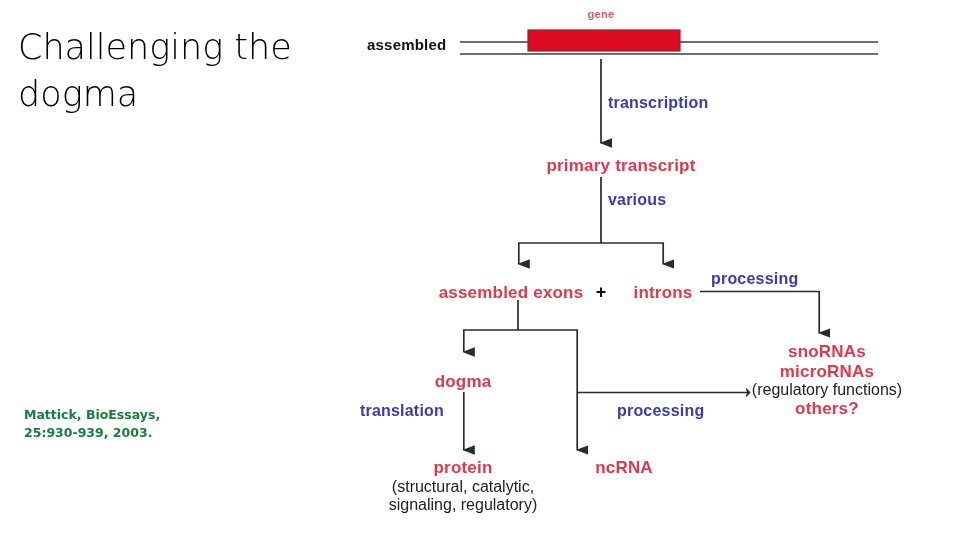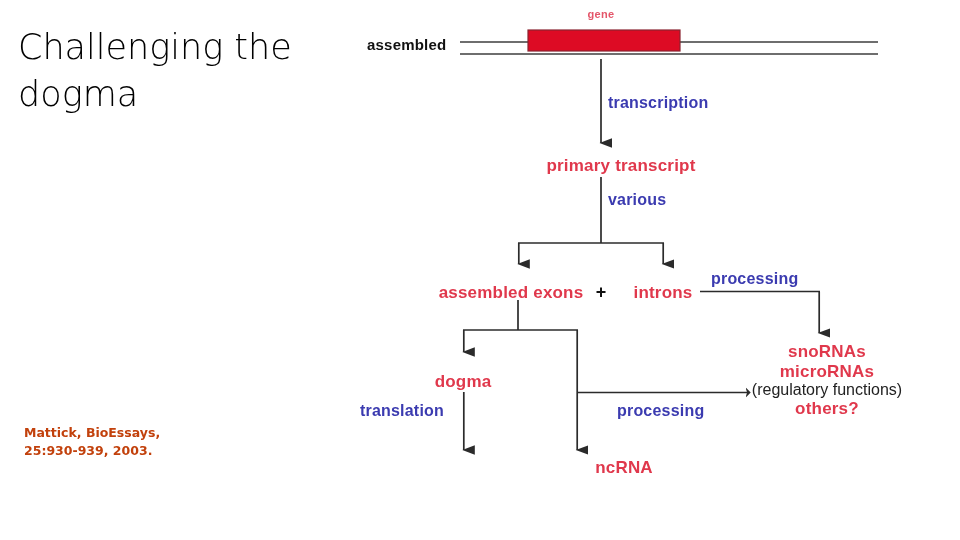--- a/index.html
+++ b/index.html
@@ -24,27 +24,27 @@
     font-family: "DejaVu Sans", sans-serif;
     font-weight: 300;
     font-size: 35px;
     line-height: 1.35;
     color: #000000;
     letter-spacing: 0px;
   }
   #citation {
     position: absolute;
     left: 24px;
-    top: 424px;
+    top: 406px;
     width: 210px;
     font-family: "DejaVu Sans", sans-serif;
     font-size: 12.5px;
     font-weight: bold;
     line-height: 1.45;
-    color: #c2410c;
+    color: #15803d;
   }
   #citation .cit-line2 { font-weight: bold; }
 
   
   #diagram {
     position: absolute;
     left: 0px;
     top: 0px;
     width: 960px;
     height: 540px;
@@ -175,20 +175,25 @@
   <div class="dlabel red-bold center" style="left:663px; top:283px;">introns</div>
 
   <div class="dlabel blue-bold" style="left:711px; top:270px;">processing</div>
 
   <div class="dlabel red-bold center" style="left:463px; top:372px;">dogma</div>
 
   <div class="dlabel blue-bold" style="left:360px; top:402px;">translation</div>
 
   <div class="dlabel blue-bold" style="left:617px; top:402px;">processing</div>
 
+  <div class="dlabel stack center" style="left:463px; top:458px;">
+    <div class="red-bold">protein</div>
+    <div class="black-plain">(structural, catalytic,</div>
+    <div class="black-plain">signaling, regulatory)</div>
+  </div>
 
   <div class="dlabel stack center" style="left:624px; top:458px;">
     <div class="red-bold">ncRNA</div>
   </div>
 
   <div class="dlabel stack center" style="left:827px; top:342px;">
     <div class="red-bold">snoRNAs</div>
     <div class="red-bold">microRNAs</div>
     <div class="black-plain">(regulatory functions)</div>
     <div class="red-bold">others?</div>

